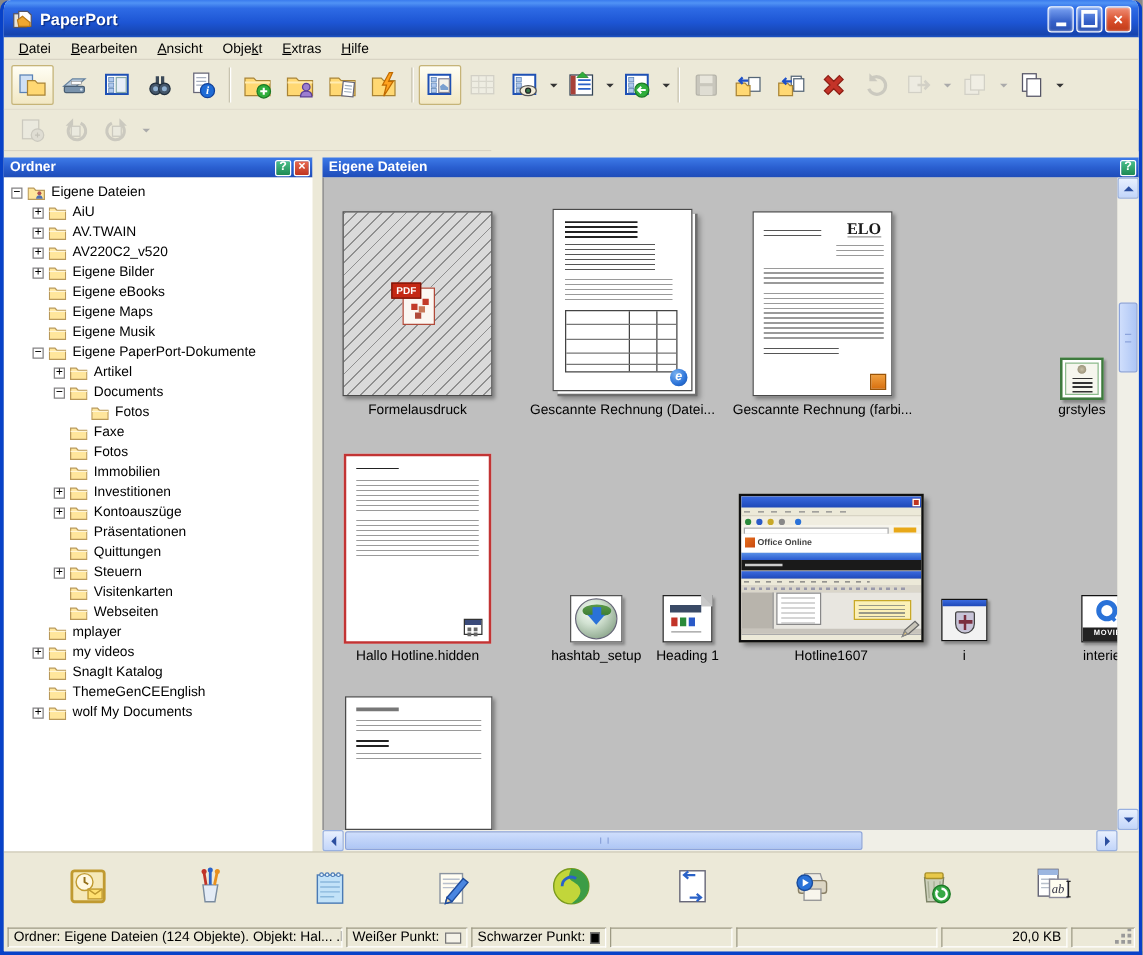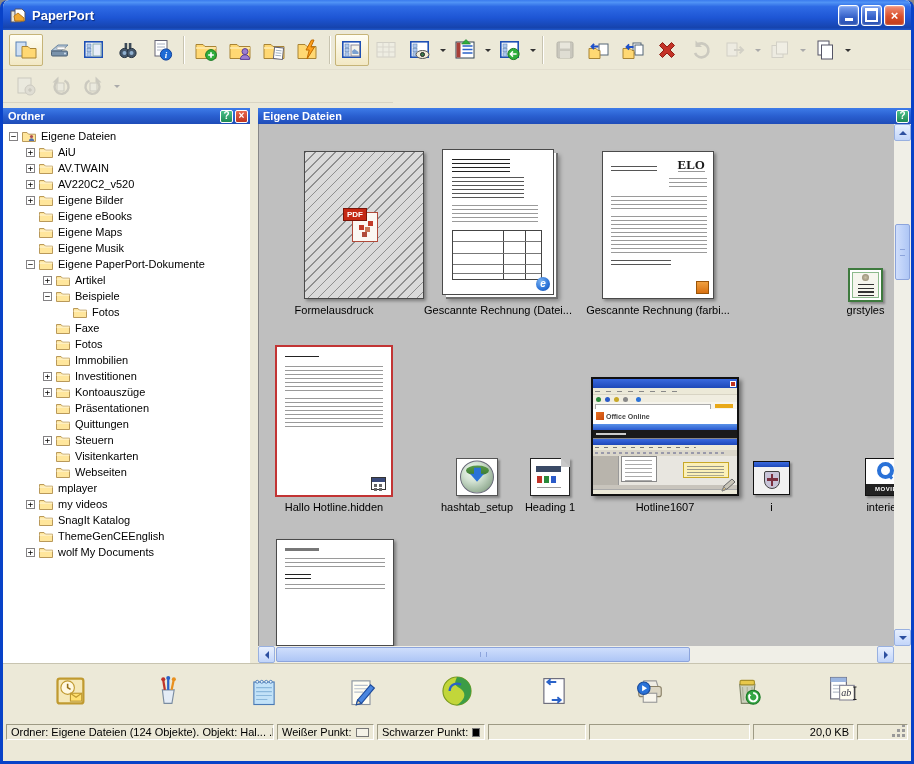--- a/index.html
+++ b/index.html
@@ -88,21 +88,21 @@
   .vthumb::after { content:""; position:absolute; left:4px; right:4px; top:50%; height:1px; box-shadow:0 -3px 0 #8CA4DC,0 0 0 #8CA4DC,0 3px 0 #8CA4DC; }
   .hthumb { position:absolute; top:1px; height:15px; left:18px; width:414px; background:linear-gradient(180deg,#CFDEFC,#AEC6F5); border:1px solid #8CA4DC; border-radius:2px; }
   .hthumb::after { content:""; position:absolute; top:4px; bottom:4px; left:50%; width:1px; box-shadow:-3px 0 0 #8CA4DC,0 0 0 #8CA4DC,3px 0 0 #8CA4DC; }
   .hs-leftbtn { position:absolute; left:0; top:0; }
   .hs-rightbtn { position:absolute; right:0; top:0; }
   .corner { width:17px; height:17px; background:#F0EFE7; }
   
   .item-label { position:absolute; transform:translateX(-50%); white-space:nowrap; font-size:11px; color:#000; }
   .th-page { position:absolute; background:#fff; border:1px solid #4A4A4A; box-shadow:2px 2px 3px rgba(0,0,0,.35); }
   .th-page.stack2 { box-shadow:3px 3px 0 -1px #FCFCFC, 4px 4px 0 0 #6E6E6E, 6px 6px 4px rgba(0,0,0,.3); }
-  .hatch { background:#DADADA; background-image:repeating-linear-gradient(135deg,#8F8F8F 0 1px,transparent 1px 7px);margin-left:30px; }
+  .hatch { background:#DADADA; background-image:repeating-linear-gradient(135deg,#8F8F8F 0 1px,transparent 1px 7px); }
   .pdfbadge { position:absolute; left:50%; top:50%; width:30px; height:34px; transform:translate(-50%,-50%); }
   .pdfpage { position:absolute; left:3px; top:4px; width:26px; height:30px; background:#FBF7F2; border:1px solid #B04A3A; }
   .pdfpage::after { content:""; position:absolute; left:6px; top:12px; width:5px; height:5px; background:#C23A28; box-shadow:6px 2px 0 #C87858, 3px 7px 0 #B04A3A, 9px -4px 0 #C23A28; }
   .pdftab { position:absolute; left:-6px; top:0; padding:1px 3px; background:#C42814; color:#fff; font-size:8px; font-weight:bold; border:1px solid #7A1408; z-index:2; }
   .tlines { position:absolute; background-image:repeating-linear-gradient(to bottom,#555 0 1px,transparent 1px 4px); }
   .tlines.bold { background-image:repeating-linear-gradient(to bottom,#222 0 1.4px,transparent 1.4px 4px); }
   .tlines.light { background-image:repeating-linear-gradient(to bottom,#9A9A9A 0 1px,transparent 1px 4px); }
   .inv-table { position:absolute; border:1px solid #444; }
   .inv-table .vl { position:absolute; top:0; bottom:0; width:1px; background:#444; }
   .inv-table .hl { position:absolute; left:0; right:0; height:1px; background:#777; }
@@ -198,20 +198,28 @@
         </svg>
     </span>
     <span class="title-text">PaperPort</span>
     <span class="winbtns">
       <span class="wb min"></span>
       <span class="wb max"></span>
       <span class="wb close">×</span>
     </span>
   </div>
 
+  <div class="menubar" id="menubar">
+      <span class="menuitem"><u>D</u>atei</span>
+      <span class="menuitem"><u>B</u>earbeiten</span>
+      <span class="menuitem"><u>A</u>nsicht</span>
+      <span class="menuitem">Obje<u>k</u>t</span>
+      <span class="menuitem"><u>E</u>xtras</span>
+      <span class="menuitem"><u>H</u>ilfe</span>
+    </div>
 
   <div class="toolbar row1" id="tb1">
       <span class="tbtn pressed">
         <svg viewBox="0 0 24 24">
           <rect x="2" y="4" width="10" height="14" fill="#CFE0F4" stroke="#5A82B5"></rect>
           <path d="M8 8.5h6l2 2h6v9.5H8z" fill="#FFD873" stroke="#A98435"></path>
         </svg>
       </span>
       <span class="tbtn">
         <svg viewBox="0 0 24 24">
@@ -522,21 +530,21 @@
             <span class="tlabel">Artikel</span>
           </div>
           <div class="trow" style="top: 164px; left: 40px;">
             <span class="expbox">−</span>
             <span class="tfolder">
               <svg width="14" height="12" viewBox="0 0 14 12">
                 <path d="M.5 2.5h4.5l1.5 1.7h7v7.3H.5z" fill="#FFE69C" stroke="#B9995A"></path>
                 <path d="M.5 4.6h13v1H.5z" fill="#FFF6D8"></path>
               </svg>
             </span>
-            <span class="tlabel">Beispiele</span>
+            <span class="tlabel">Documents</span>
           </div>
           <div class="trow" style="top: 180px; left: 57px;">
             <span class="expspacer"></span>
             <span class="tfolder">
               <svg width="14" height="12" viewBox="0 0 14 12">
                 <path d="M.5 2.5h4.5l1.5 1.7h7v7.3H.5z" fill="#FFE69C" stroke="#B9995A"></path>
                 <path d="M.5 4.6h13v1H.5z" fill="#FFF6D8"></path>
               </svg>
             </span>
             <span class="tlabel">Fotos</span>

